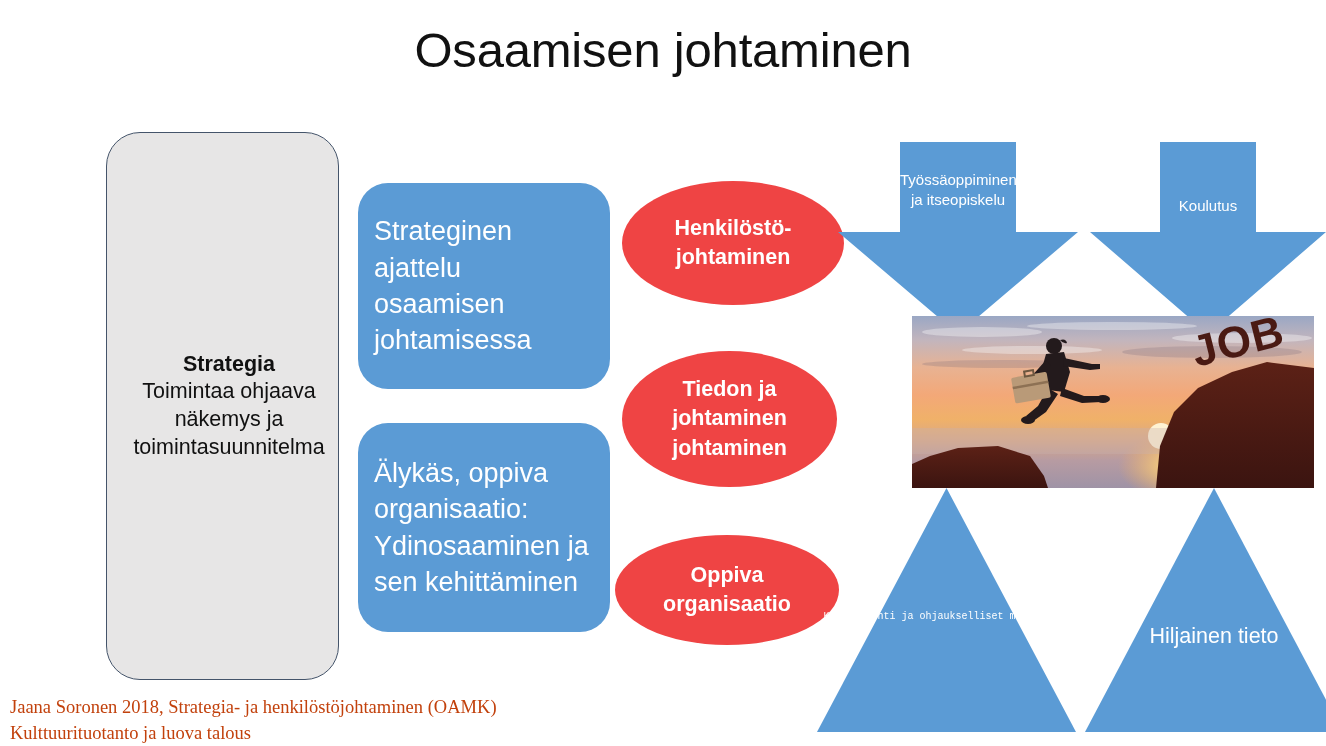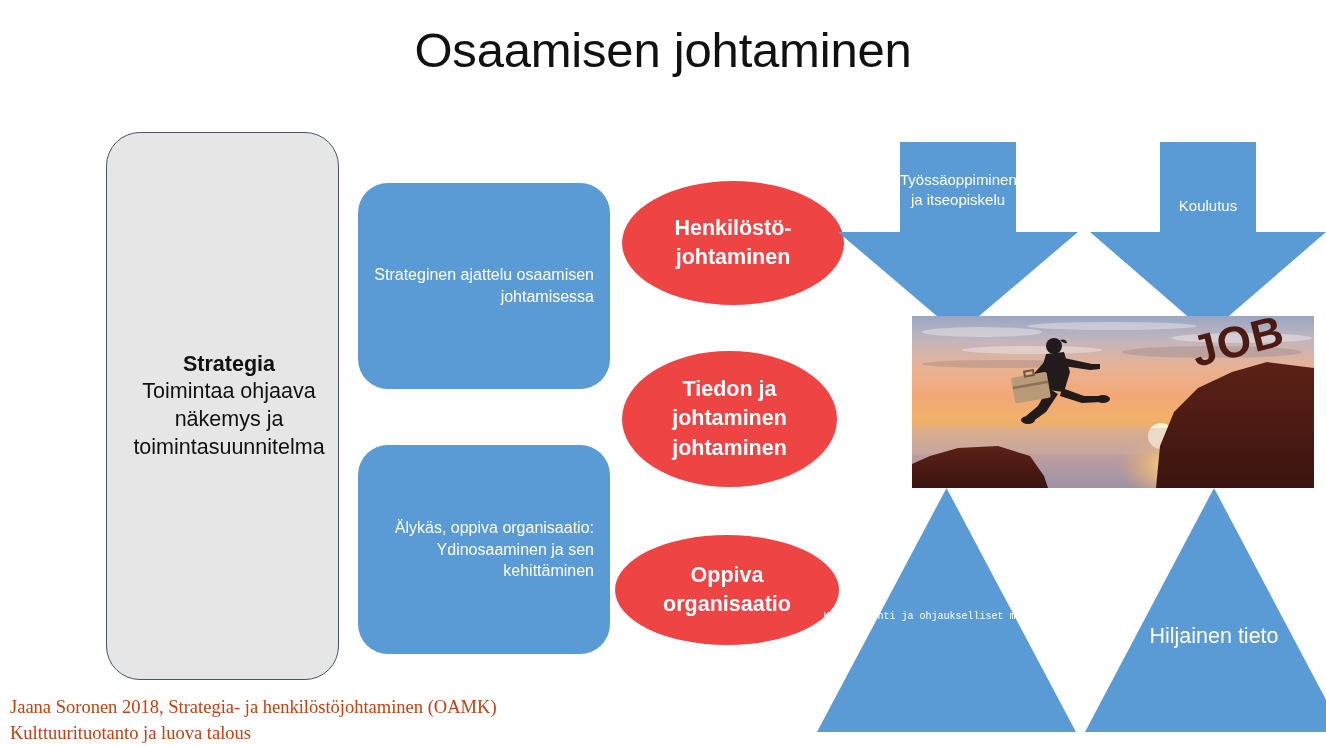--- a/index.html
+++ b/index.html
@@ -65,34 +65,34 @@
   .round-box {
     position: absolute;
     background: #5B9BD5;
     border-radius: 30px;
     display: flex;
     align-items: center;
     justify-content: center;
     color: #ffffff;
   }
   .round-box .inner {
-    text-align: right;
-    font-size: 16px;
+    text-align: left;
+    font-size: 27px;
     line-height: 1.35;
     padding: 0 16px;
   }
   #box-strateginen {
     left: 358px;
     top: 183px;
     width: 252px;
     height: 206px;
   }
   #box-alykas {
     left: 358px;
-    top: 445px;
+    top: 423px;
     width: 252px;
     height: 209px;
   }
 
   
   .ellipse {
     position: absolute;
     background: #ef4444;
     border-radius: 50%;
     display: flex;

